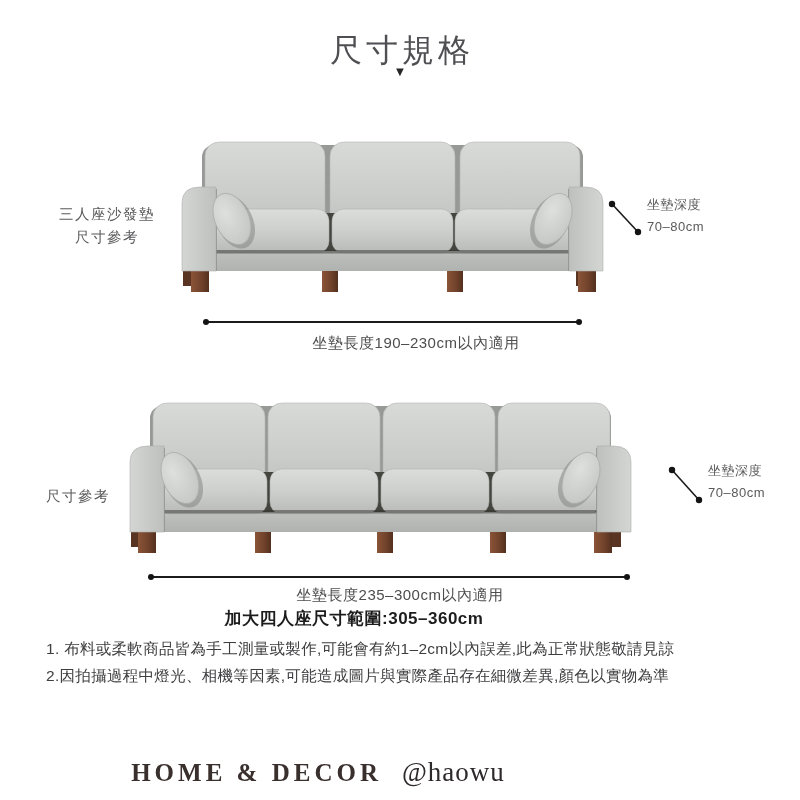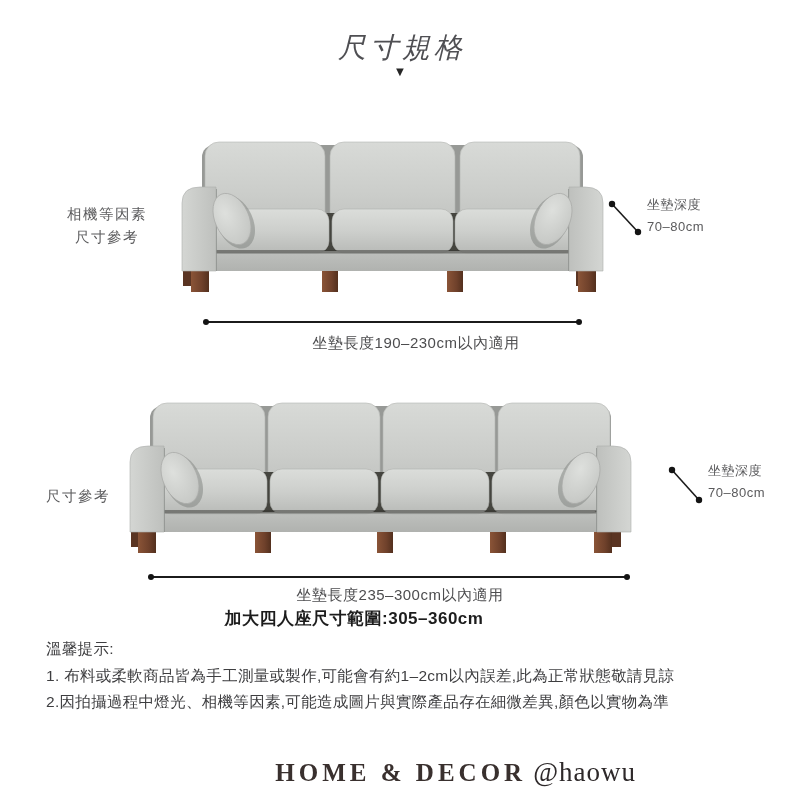--- a/index.html
+++ b/index.html
@@ -3,21 +3,21 @@
 <meta charset="utf-8">
 <style>
   html,body { margin:0; padding:0; background:#ffffff; }
   .page {
     position:relative; width:800px; height:800px; background:#ffffff;
     font-family:"Liberation Sans","DejaVu Sans",sans-serif; overflow:hidden;
     color:#3e3e40;
   }
   .title {
     position:absolute; top:29px; left:0; width:800px; text-align:center;
-    font-size:28px; letter-spacing:4px; text-indent:4px; color:#4f4f53; font-weight:400;font-style:italic;
+    font-size:32px; letter-spacing:4px; text-indent:4px; color:#4f4f53; font-weight:400;
   }
   .title-arrow {
     position:absolute; top:64px; left:0; width:800px; text-align:center;
     font-size:13px; color:#262626;
   }
   .sofa { position:absolute; }
   .s3 { left:180px; top:137px; }
   .s4 { left:128px; top:398px; }
 
   .side-label {
@@ -59,21 +59,21 @@
     font-size:17px; font-weight:700; color:#1c1c1c; letter-spacing:0.5px;
   }
 
   .notes {
     position:absolute; left:46px; top:636px; width:716px;
     font-size:15.5px; line-height:26.5px; color:#3e3e40; letter-spacing:0.3px;
   }
 
   .footer {
     position:absolute; top:757px; left:0; width:636px;
-    display:flex; justify-content:flex-end; align-items:baseline; gap:7px;
+    display:flex; justify-content:center; align-items:baseline; gap:20px;
   }
   .brand {
     font-family:"Liberation Serif","DejaVu Serif",serif; font-weight:700;
     font-size:25px; letter-spacing:4px; color:#39302e;
   }
   .handle {
     font-family:"Liberation Serif","DejaVu Serif",serif;
     font-size:27px; letter-spacing:1px; color:#2e292a;
   }
 </style>
@@ -182,21 +182,21 @@
     <rect x="468" y="50" width="4" height="84" fill="#7e807d" opacity="0.7"></rect>
     <path d="M503,134 L503,64 Q503,48 485,48 L469,48 L469,134 Z" fill="url(#gArmR)" stroke="#adafac" stroke-width="0.6"></path>
 
     <ellipse cx="55" cy="83" rx="18" ry="28" transform="rotate(-24 55 83)" fill="#848683" opacity="0.55"></ellipse>
     <ellipse cx="52" cy="80" rx="17" ry="27" transform="rotate(-24 52 80)" fill="url(#gBol)" stroke="#a9aba8" stroke-width="0.7"></ellipse>
     <ellipse cx="450" cy="83" rx="18" ry="28" transform="rotate(24 450 83)" fill="#848683" opacity="0.55"></ellipse>
     <ellipse cx="453" cy="80" rx="17" ry="27" transform="rotate(24 453 80)" fill="url(#gBol)" stroke="#a9aba8" stroke-width="0.7"></ellipse>
   </svg>
 
   <div class="side-label side3">
-    <div>相機等因素</div>
+    <div>三人座沙發墊</div>
     <div>尺寸參考</div>
   </div>
 
   <svg class="diag diag3" width="40" height="42">
     <line x1="6" y1="6" x2="32" y2="34" stroke="#1b1b1b" stroke-width="1.6"></line>
     <circle cx="6" cy="6" r="3.2" fill="#141414"></circle>
     <circle cx="32" cy="34" r="3.2" fill="#141414"></circle>
   </svg>
   <div class="depth-label depth3">
     <div>坐墊深度</div>
@@ -218,21 +218,20 @@
   <div class="depth-label depth4">
     <div>坐墊深度</div>
     <div>70–80cm</div>
   </div>
 
   <div class="h-line hl4"></div>
   <div class="length-label len4">坐墊長度235–300cm以內適用</div>
   <div class="extra-label">加大四人座尺寸範圍:305–360cm</div>
 
   <div class="notes">
-    <div>溫馨提示:</div>
     <div>1. 布料或柔軟商品皆為手工測量或製作,可能會有約1–2cm以內誤差,此為正常狀態敬請見諒</div>
     <div>2.因拍攝過程中燈光、相機等因素,可能造成圖片與實際產品存在細微差異,顏色以實物為準</div>
   </div>
 
   <div class="footer">
     <span class="brand">HOME &amp; DECOR</span>
     <span class="handle">@haowu</span>
   </div>
 
 </div>

